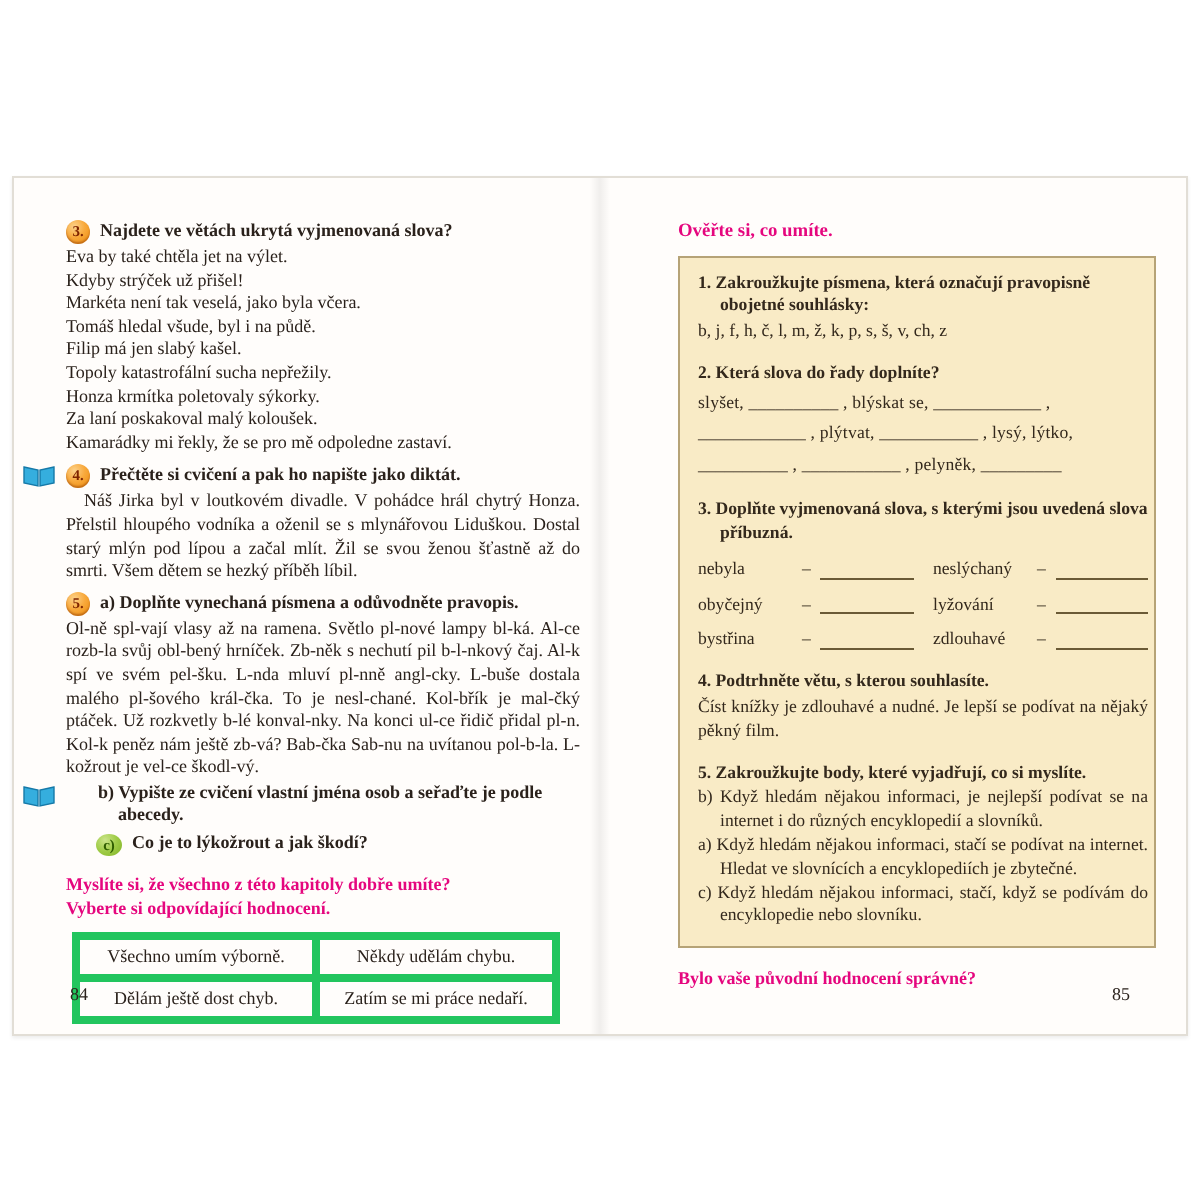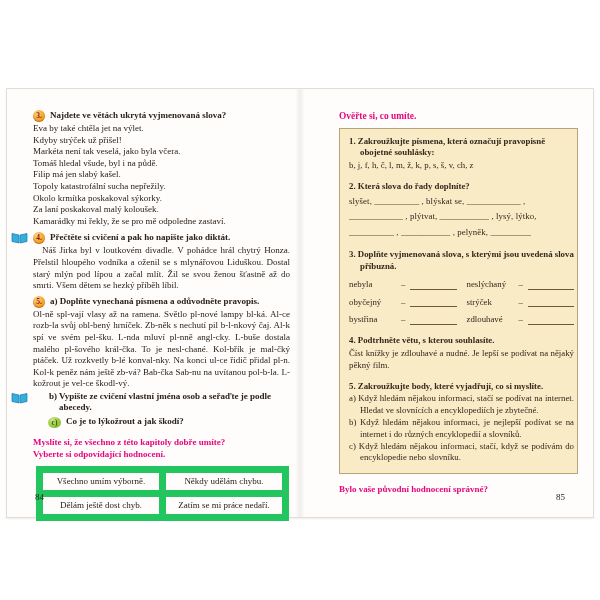--- a/index.html
+++ b/index.html
@@ -47,21 +47,21 @@
   .block-4 { margin-top:5px; }
   .block-5 { margin-top:4px; }
   .item-b { font-weight:bold; padding-left:26px; text-indent:-10px; margin-top:1px; }
   .item-c { display:flex; align-items:flex-start; margin-top:2px; margin-left:15px; font-weight:bold; }
 
   .pink { color:#e5067e; font-weight:bold; }
   .self-check { margin-top:9px; line-height:11.5px; }
 
   table.rating { border-collapse:collapse; margin-top:6px; margin-left:3px; }
   table.rating td {
-    border:7px solid #22c55e; width:112px; height:17px;
+    border:4px solid #22c55e; width:112px; height:17px;
     text-align:center; vertical-align:middle; font-size:9px; padding:0 2px;
   }
 
   .page-num { position:absolute; bottom:13px; font-size:9px; color:#2a211b; }
   .page-num.pn-left { left:28px;margin-top:44px; }
   .page-num.pn-right { right:28px;padding-left:24px; }
 
   
   .verify-heading { color:#e5067e; font-weight:bold; font-size:9.4px; margin-bottom:5px; }
   .exercise-box {
@@ -93,21 +93,21 @@
       <span class="badge-orange">3.</span>
       <span class="ex-title">Najdete ve větách ukrytá vyjmenovaná slova?</span>
     </div>
     <div class="sentences">
       <div>Eva by také chtěla jet na výlet.</div>
       <div>Kdyby strýček už přišel!</div>
       <div>Markéta není tak veselá, jako byla včera.</div>
       <div>Tomáš hledal všude, byl i na půdě.</div>
       <div>Filip má jen slabý kašel.</div>
       <div>Topoly katastrofální sucha nepřežily.</div>
-      <div>Okolo krmítka poskakoval sýkorky.</div>
+      <div>Honza krmítka poletovaly sýkorky.</div>
       <div>Za laní poskakoval malý koloušek.</div>
       <div>Kamarádky mi řekly, že se pro mě odpoledne zastaví.</div>
     </div>
 
     <div class="block-4 rel">
       <span class="book-icon">
         <svg width="17" height="12" viewBox="0 0 17 12">
           <path d="M1 1.5 L8 3 L8 11 L1 9.5 Z" fill="#35aede" stroke="#1679a8" stroke-width="0.7"></path>
           <path d="M16 1.5 L9 3 L9 11 L16 9.5 Z" fill="#35aede" stroke="#1679a8" stroke-width="0.7"></path>
         </svg>
@@ -193,21 +193,21 @@
               <span class="blank"></span>
             </div>
           </div>
           <div class="pair-row">
             <div class="pair">
               <span class="pw">obyčejný</span>
               <span class="pd">–</span>
               <span class="blank"></span>
             </div>
             <div class="pair">
-              <span class="pw">strýček</span>
+              <span class="pw">lyžování</span>
               <span class="pd">–</span>
               <span class="blank"></span>
             </div>
           </div>
           <div class="pair-row">
             <div class="pair">
               <span class="pw">bystřina</span>
               <span class="pd">–</span>
               <span class="blank"></span>
             </div>
@@ -220,22 +220,22 @@
         </div>
       </div>
 
       <div class="box-item">
         <p class="bi-title">4. Podtrhněte větu, s kterou souhlasíte.</p>
         <p class="opt">Číst knížky je zdlouhavé a nudné. Je lepší se podívat na nějaký pěkný film.</p>
       </div>
 
       <div class="box-item">
         <p class="bi-title">5. Zakroužkujte body, které vyjadřují, co si myslíte.</p>
+        <p class="opt-hang">b) Když hledám nějakou informaci, je nejlepší podívat se na internet i do různých encyklopedií a slovníků.</p>
         <p class="opt-hang">a) Když hledám nějakou informaci, stačí se podívat na internet. Hledat ve slovnících a encyklopediích je zbytečné.</p>
-        <p class="opt-hang">b) Když hledám nějakou informaci, je nejlepší podívat se na internet i do různých encyklopedií a slovníků.</p>
         <p class="opt-hang">c) Když hledám nějakou informaci, stačí, když se podívám do encyklopedie nebo slovníku.</p>
       </div>
 
     </div>
 
     <div class="pink footer-q">Bylo vaše původní hodnocení správné?</div>
 
     <div class="page-num pn-right">85</div>
   </div>
 

